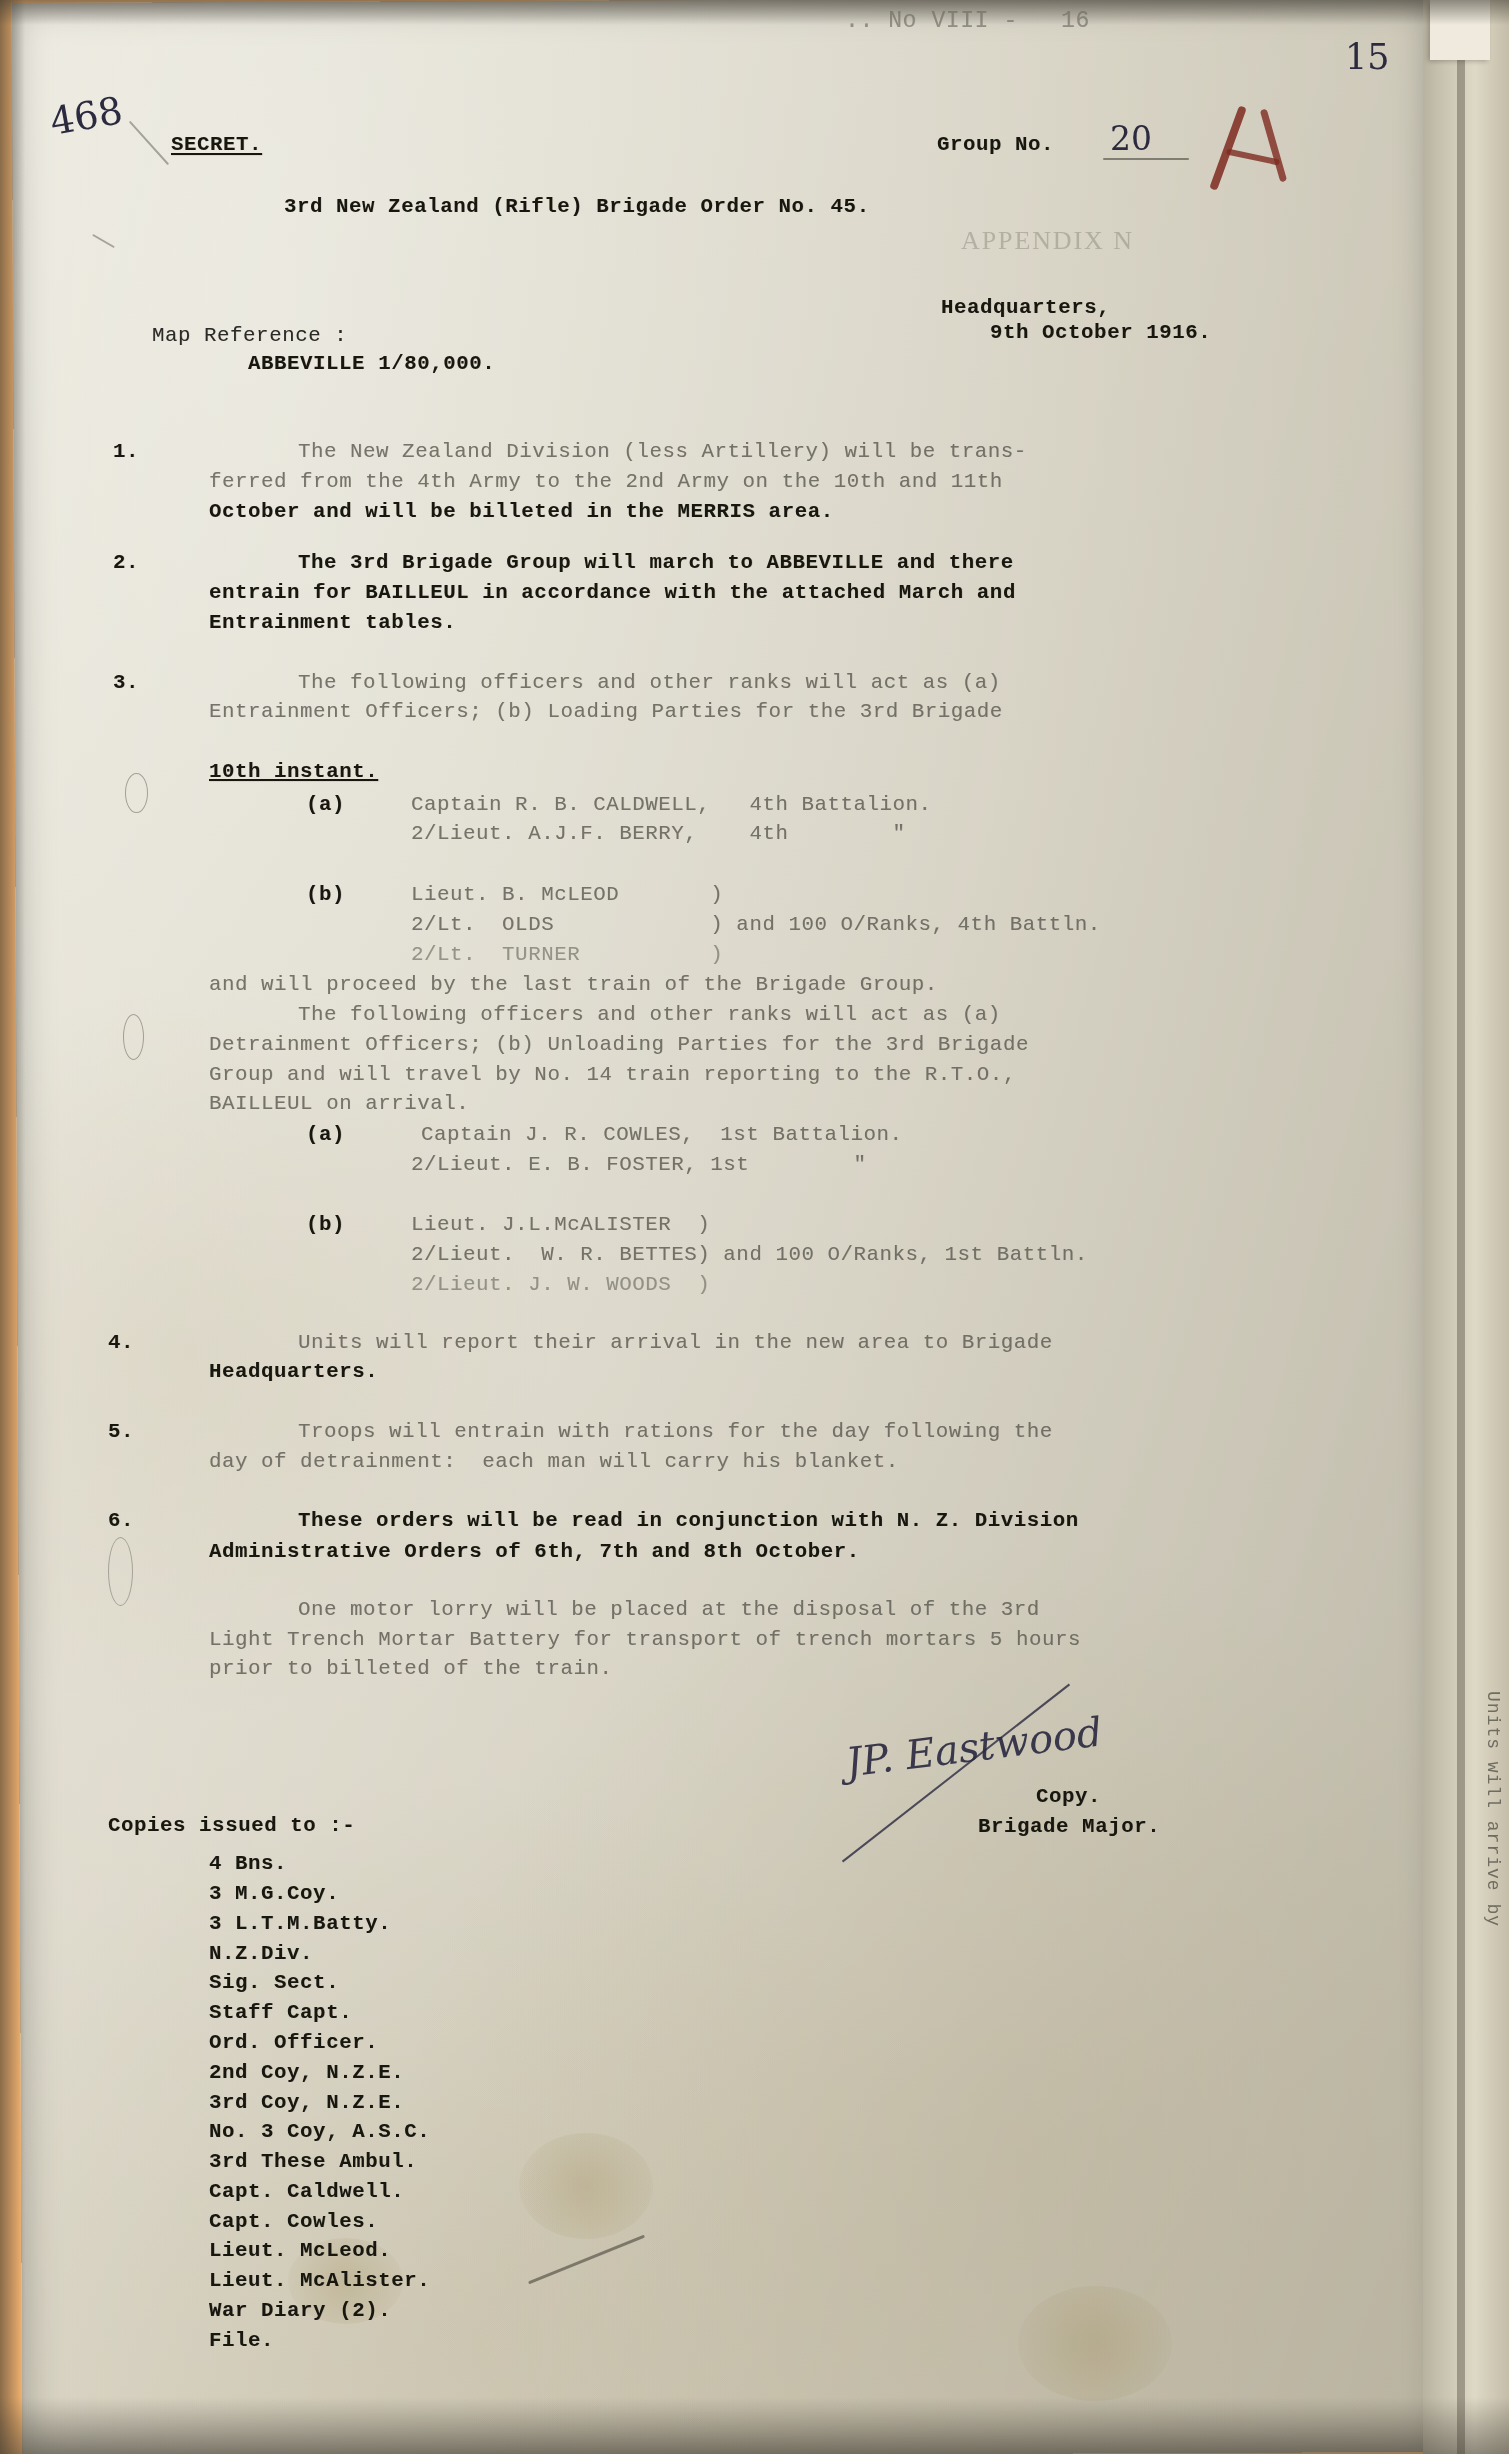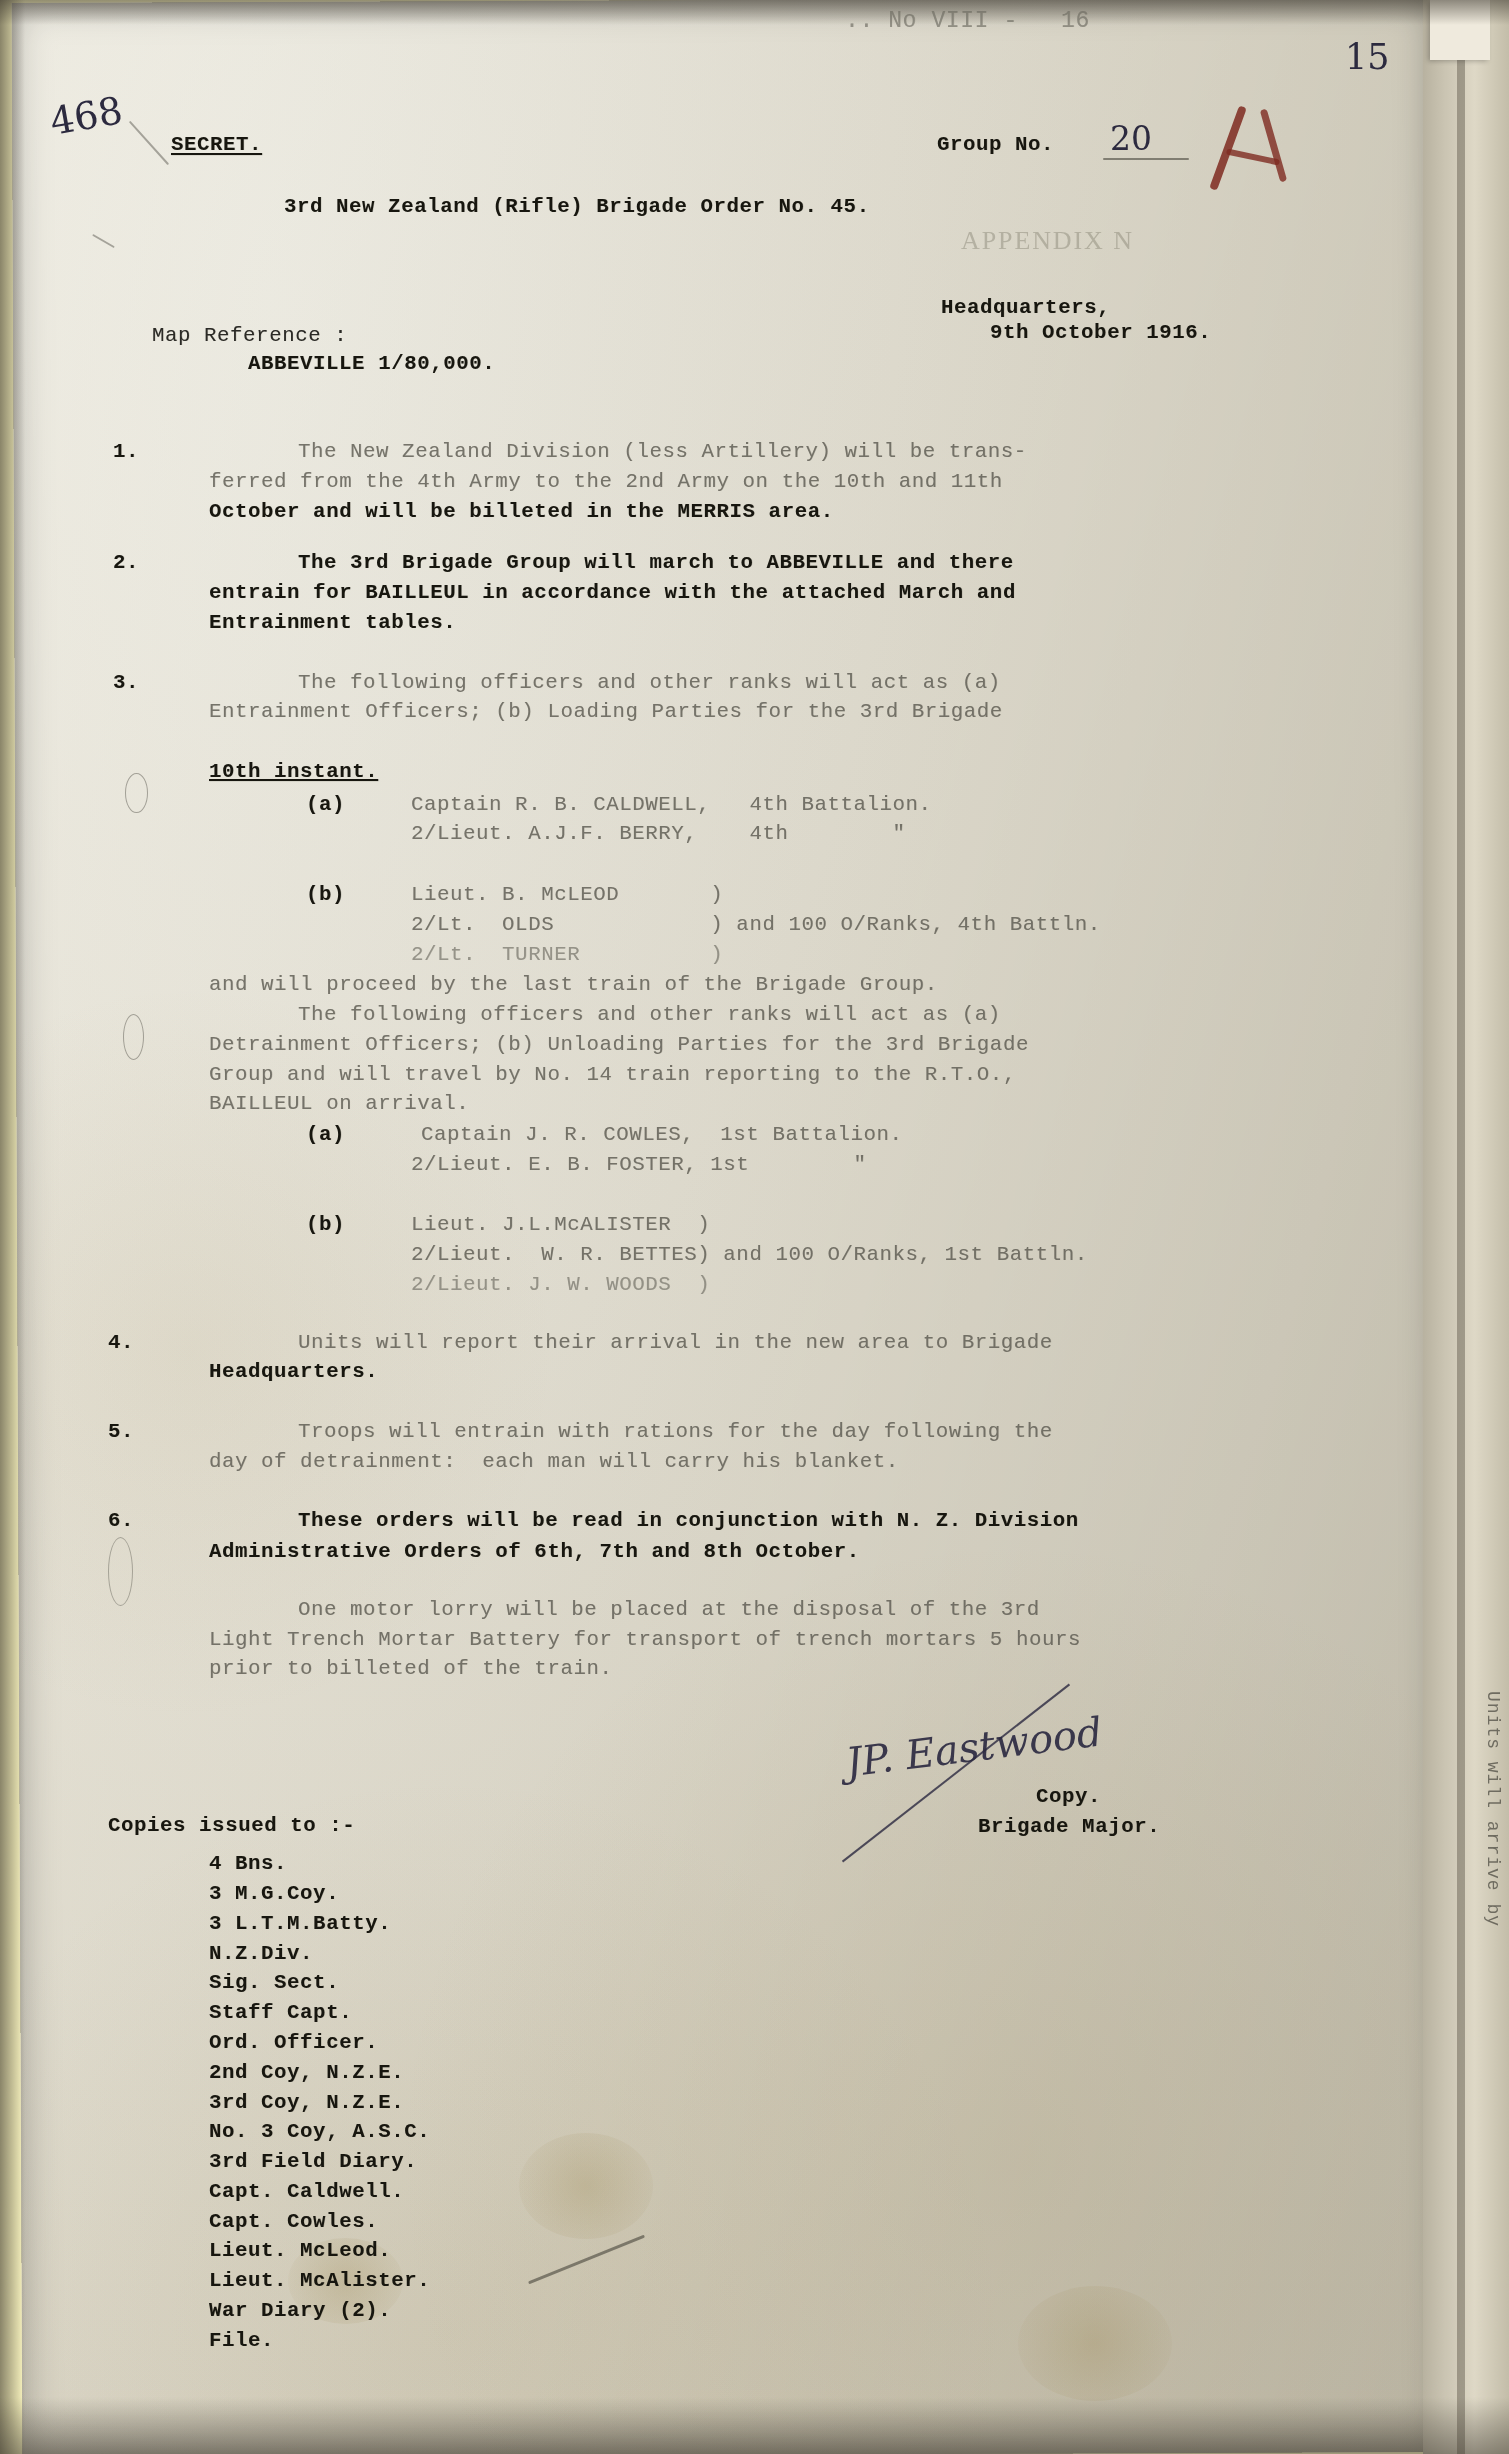--- a/index.html
+++ b/index.html
@@ -5,21 +5,21 @@
   html, body {
     margin: 0;
     padding: 0;
     background: #6d6a62;
   }
   .page {
     position: relative;
     width: 1509px;
     height: 2455px;
     overflow: hidden;
-    background: #fef9c3;
+    background: #fdba74;
     font-family: "Liberation Mono", "DejaVu Sans Mono", monospace;
   }
   
   .sheet {
     position: absolute;
     left: 17.3px;
     top: 0px;
     width: 1422px;
     height: 2455px;
     background:
@@ -301,21 +301,21 @@
   <div class="t bold" style="left:209px; top:1849px;">4 Bns.</div>
   <div class="t bold" style="left:209px; top:1879px;">3 M.G.Coy.</div>
   <div class="t bold" style="left:209px; top:1909px;">3 L.T.M.Batty.</div>
   <div class="t bold" style="left:209px; top:1939px;">N.Z.Div.</div>
   <div class="t bold" style="left:209px; top:1968px;">Sig. Sect.</div>
   <div class="t bold" style="left:209px; top:1998px;">Staff Capt.</div>
   <div class="t bold" style="left:209px; top:2028px;">Ord. Officer.</div>
   <div class="t bold" style="left:209px; top:2058px;">2nd Coy, N.Z.E.</div>
   <div class="t bold" style="left:209px; top:2088px;">3rd Coy, N.Z.E.</div>
   <div class="t bold" style="left:209px; top:2117px;">No. 3 Coy, A.S.C.</div>
-  <div class="t bold" style="left:209px; top:2147px;">3rd Field Diary.</div>
+  <div class="t bold" style="left:209px; top:2147px;">3rd These Ambul.</div>
   <div class="t bold" style="left:209px; top:2177px;">Capt. Caldwell.</div>
   <div class="t bold" style="left:209px; top:2207px;">Capt. Cowles.</div>
   <div class="t bold" style="left:209px; top:2236px;">Lieut. McLeod.</div>
   <div class="t bold" style="left:209px; top:2266px;">Lieut. McAlister.</div>
   <div class="t bold" style="left:209px; top:2296px;">War Diary (2).</div>
   <div class="t bold" style="left:209px; top:2326px;">File.</div>
 
   <div class="stroke" style="left:524px; top:2258px; width:125px; height:2.9px; transform:rotate(-22deg);"></div>
   <div class="stroke" style="left:125px; top:773px; width:21px; height:38px; background:transparent; border:1.9px solid #3a3830; border-radius:50%; opacity:0.4;"></div>
   <div class="stroke" style="left:123px; top:1014px; width:19px; height:44px; background:transparent; border:1.9px solid #3a3830; border-radius:50%; opacity:0.4;"></div>

